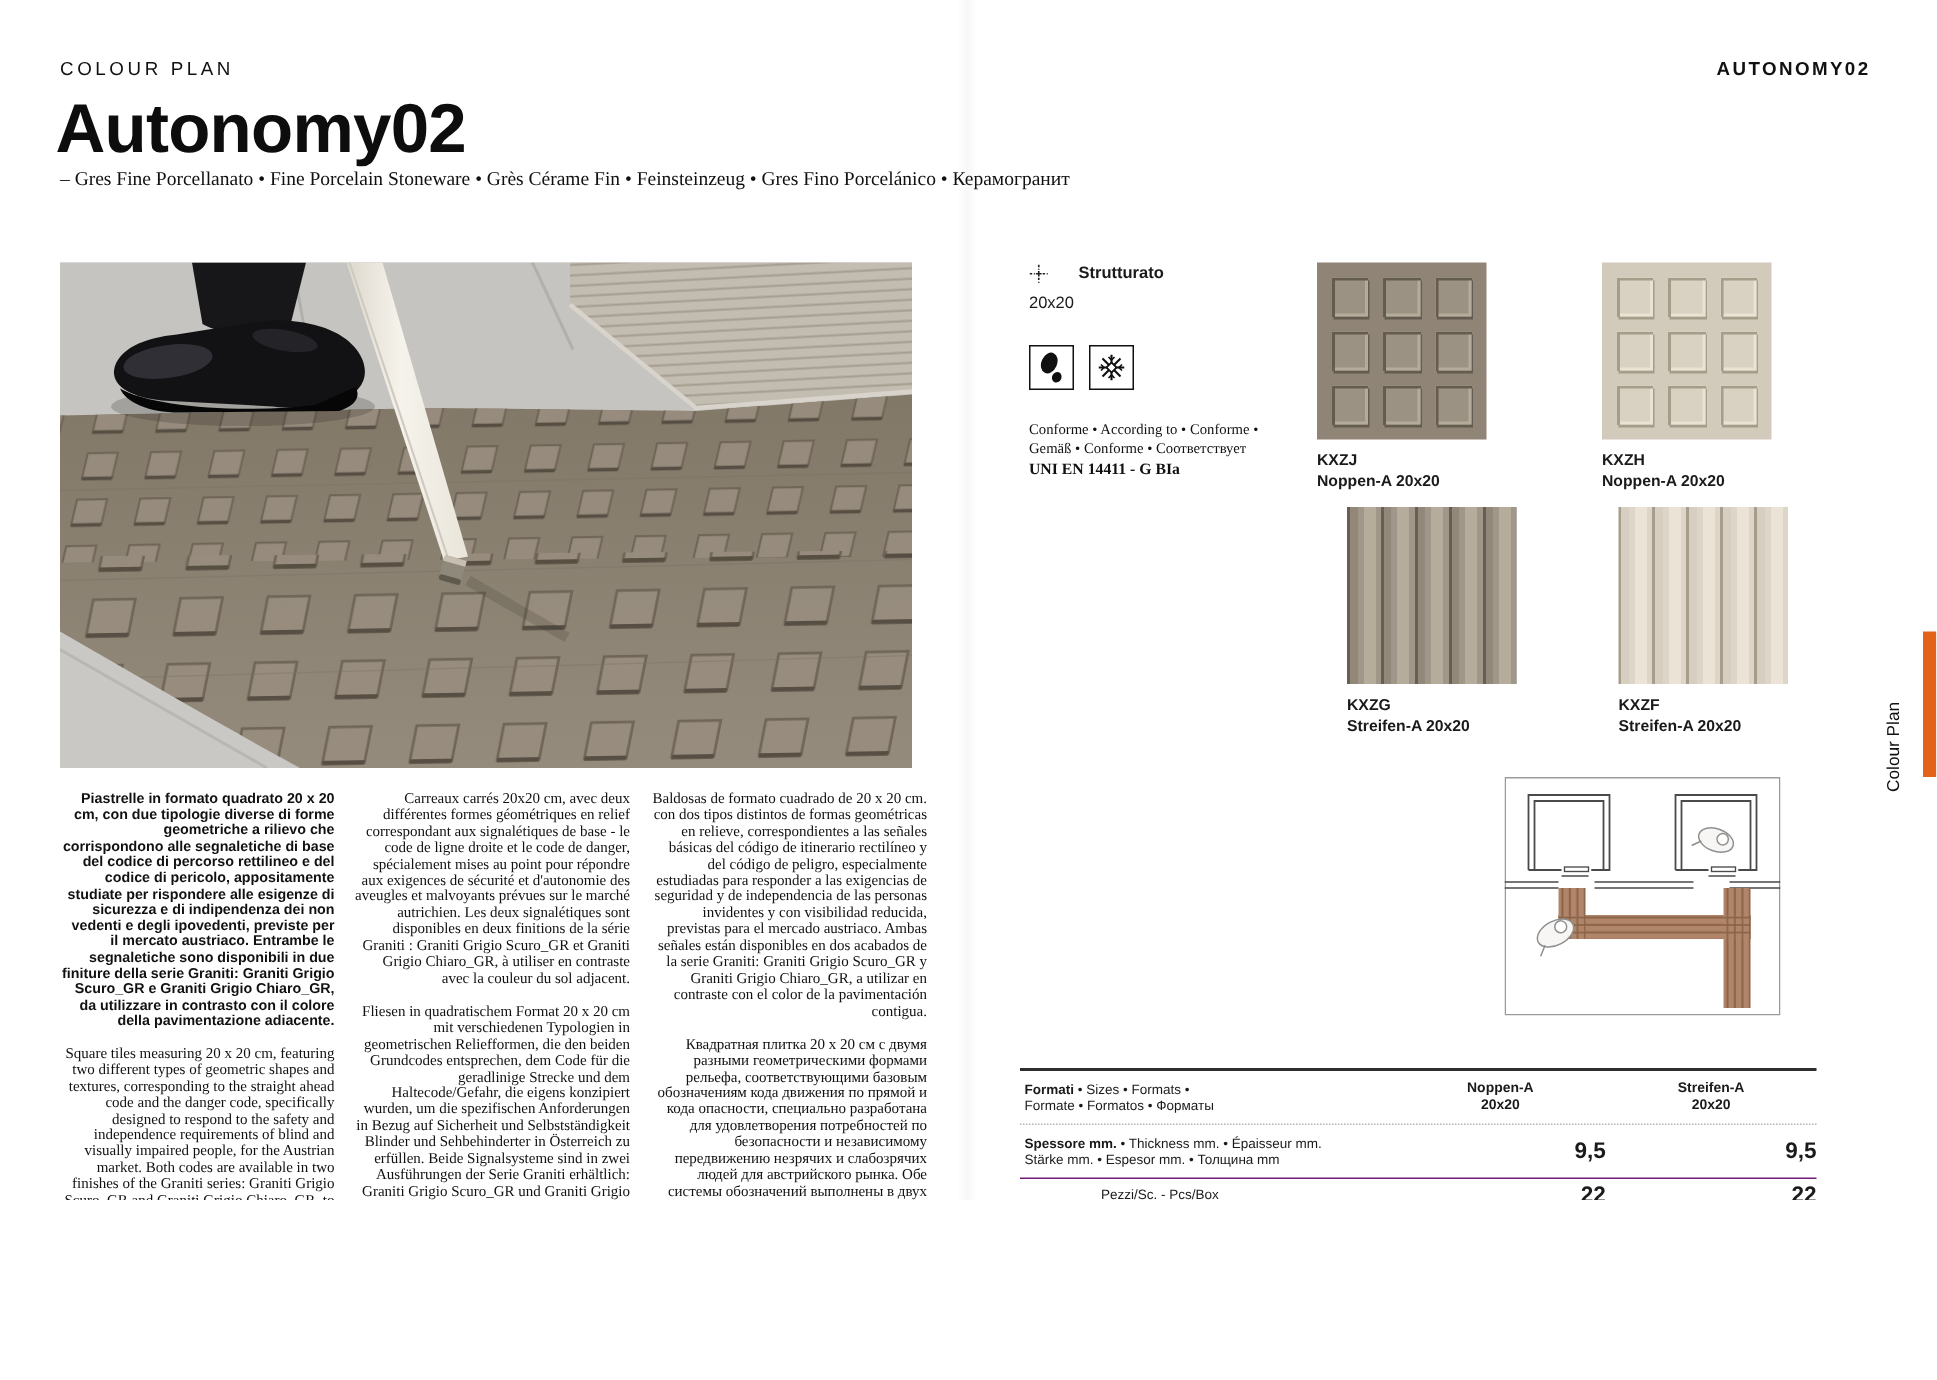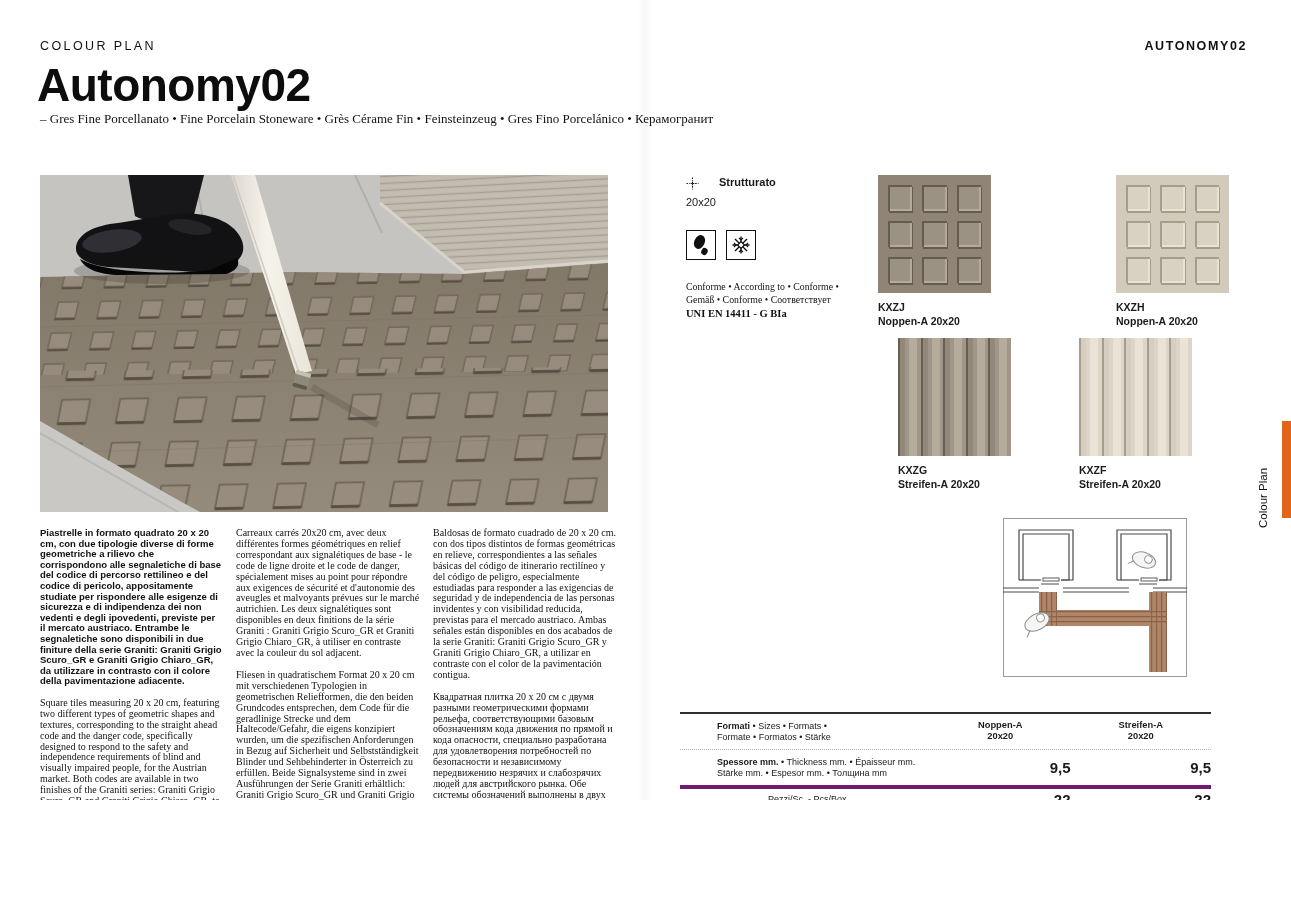--- a/index.html
+++ b/index.html
@@ -10,21 +10,21 @@
   .kicker{position:absolute;left:40px;top:39px;font-size:12.5px;letter-spacing:2.4px;font-weight:500;color:#111;}
   .page-ref{position:absolute;right:44px;top:39px;font-size:12.5px;letter-spacing:1.6px;font-weight:600;color:#111;}
   .title{position:absolute;left:37px;top:58px;font-size:46px;font-weight:700;letter-spacing:-0.5px;color:#0d0d0d;}
   .subtitle{position:absolute;left:40px;top:111px;font-family:"Liberation Serif",serif;font-size:13px;color:#111;}
 
   
   .hero{position:absolute;left:40px;top:175px;width:568px;height:337px;background:#c6c4c0;}
   .hero svg{display:block;}
 
   
-  .descs{position:absolute;left:40px;top:528px;width:580px;display:grid;grid-template-columns:183px 184px 185px;column-gap:13px;}
+  .descs{position:absolute;left:40px;top:528px;width:580px;display:grid;grid-template-columns:183px 184px 185px;column-gap:13px;text-align:right;}
   .descs p{margin:0 0 11px 0;}
   .p-it{font-size:9.5px;line-height:10.6px;font-weight:700;color:#111;}
   .p-serif{font-family:"Liberation Serif",serif;font-size:10px;line-height:10.9px;color:#111;}
 
   
   .spec{position:absolute;left:686px;top:176px;width:190px;}
   .spec-row{display:flex;align-items:flex-start;gap:20px;}
   .spec-name{font-size:11px;font-weight:700;}
   .spec-size{font-size:11px;margin-top:2px;}
   .cert-icons{display:flex;gap:10px;margin-top:22px;}
@@ -43,28 +43,28 @@
       var(--hi) 11px 19px, var(--stud) 19px 22.6px);}
   .sw-code{font-size:10.5px;font-weight:700;margin-top:8px;}
   .sw-name{font-size:10.5px;font-weight:700;margin-top:2px;}
 
   
   .diagram{position:absolute;left:1003px;top:518px;width:184px;height:159px;}
 
   
   .spec-table{position:absolute;left:680px;top:712px;width:531px;border-top:2px solid #2e2e2e;border-bottom:2px solid #2e2e2e;font-size:9px;}
   .trow{display:grid;grid-template-columns:44px 206px 1fr 1fr;align-items:center;}
-  .trow .lbl{grid-column:1 / 3;padding-left:3px;margin-left:34px;}
+  .trow .lbl{grid-column:1 / 3;padding-left:3px;}
   .trow.sub .lbl{grid-column:2 / 3;padding-left:10px;}
   .tval{text-align:right;font-weight:700;font-size:15px;}
   .lead{font-weight:700;}
   .lbl-l2{margin-top:1px;}
   .colhead{font-weight:700;text-align:center;font-size:9.3px;line-height:11px;}
   .sep-dot{border-bottom:1px dotted #b3b3b3;}
-  .sep-solid{border-bottom:4px solid #701a75;}
+  .sep-solid{border-bottom:1px solid #701a75;}
   .trow.head{padding:6px 0 7px 0;}
   .trow.thick{padding:7px 0;}
   .trow.sub{height:20.5px;}
   .tgroup{position:relative;}
   .tgroup .gicon{position:absolute;left:6px;top:50%;transform:translateY(-50%);}
 
   
   .pageno{position:absolute;top:881px;font-size:12px;font-weight:700;}
   .pageno.left{left:302px;width:36px;text-align:center;}
   .pageno.right{left:950px;width:36px;text-align:center;}
@@ -215,21 +215,21 @@
         <div class="stud"></div>
         <div class="stud"></div>
         <div class="stud"></div>
         <div class="stud"></div>
         <div class="stud"></div>
         <div class="stud"></div>
       </div>
     <div class="sw-code">KXZJ</div>
     <div class="sw-name">Noppen-A 20x20</div>
   </div>
-  <div class="swatch" style="left:1068px;top:175px;margin-left:48px;">
+  <div class="swatch" style="left:1068px;top:175px;">
     <div class="tile noppen" style="--base: #d2cabb; --stud: #d9d1c2; --lo: #a59c8a; --hi: #eae3d4;">
         <div class="stud"></div>
         <div class="stud"></div>
         <div class="stud"></div>
         <div class="stud"></div>
         <div class="stud"></div>
         <div class="stud"></div>
         <div class="stud"></div>
         <div class="stud"></div>
         <div class="stud"></div>
@@ -306,21 +306,21 @@
         <circle cx="4" cy="-2" r="3.8" fill="#ffffff" stroke="#8f8f8f" stroke-width="1"></circle>
         <path d="M-9,4 L-14,9" stroke="#8f8f8f" stroke-width="1"></path>
       </g>
     </svg>
   </div>
 
   <div class="spec-table">
     <div class="trow head sep-dot">
       <div class="lbl">
         <div><span class="lead">Formati</span><span> • Sizes • Formats •</span></div>
-        <div class="lbl-l2">Formate • Formatos • Stärke</div>
+        <div class="lbl-l2">Formate • Formatos • Форматы</div>
       </div>
       <div class="colhead">
         <div>Noppen-A</div>
           <div>20x20</div>
       </div>
       <div class="colhead">
         <div>Streifen-A</div>
           <div>20x20</div>
       </div>
     </div>

